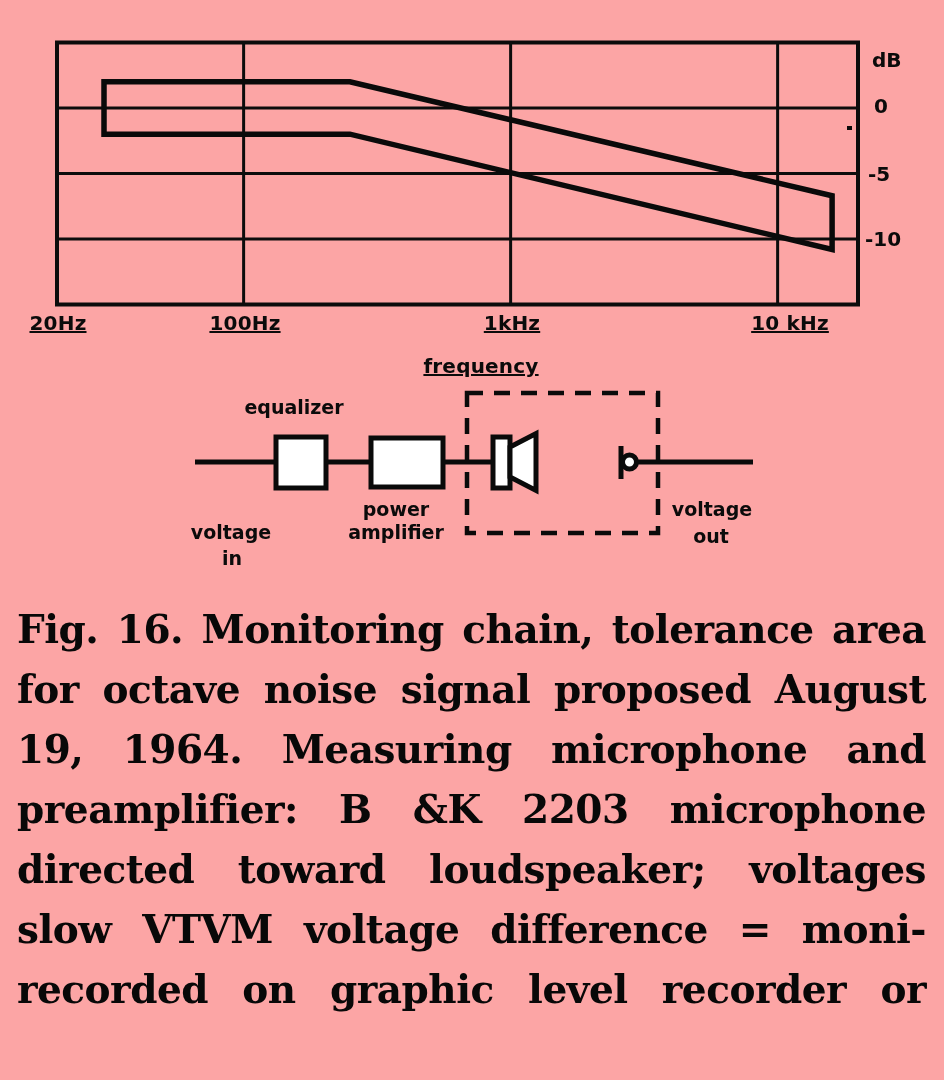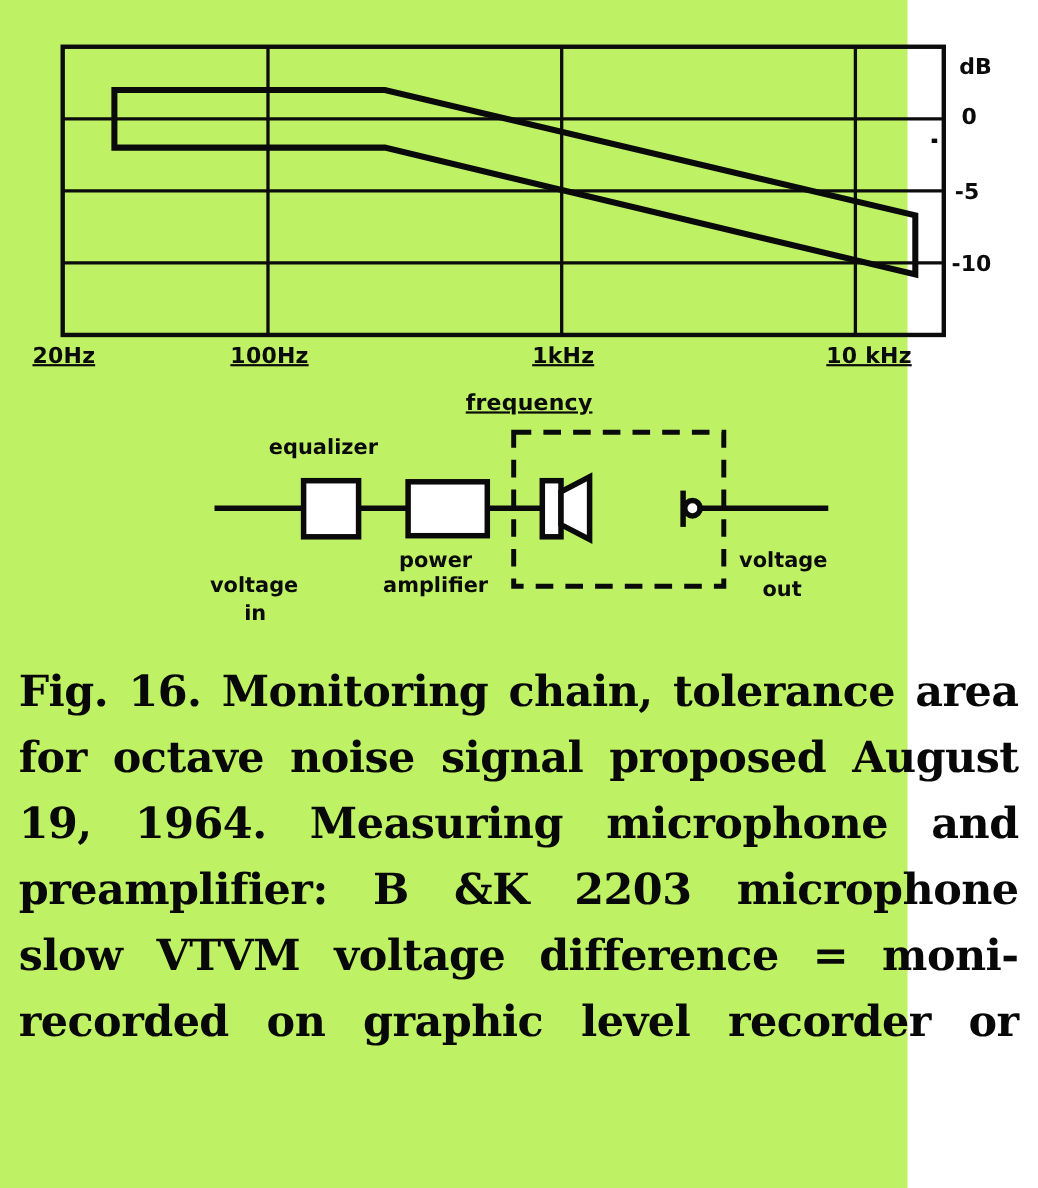--- a/index.html
+++ b/index.html
@@ -3,21 +3,21 @@
 <meta charset="utf-8">
 <style>
   html,body{margin:0;padding:0;}
   body{
     width:944px;height:1080px;
     background:#ffffff;
     font-family:"DejaVu Sans",sans-serif;
     color:#0b0b0b;
     overflow:hidden;
   }
-  .stage{position:relative;width:825px;height:1080px;background:#bef264;}
+  .stage{position:relative;width:944px;height:1080px;background:#fca5a5;}
   svg{position:absolute;left:0;top:0;}
   .border{fill:none;stroke:#0c0c0c;stroke-width:4;}
   .grid{stroke:#0c0c0c;stroke-width:3;}
   .tol{fill:none;stroke:#0a0a0a;stroke-width:5.5;stroke-linejoin:miter;}
   .wire{stroke:#0a0a0a;stroke-width:5;fill:none;}
   .boxln{fill:#ffffff;stroke:#0a0a0a;stroke-width:5;}
   .dashbox{fill:none;stroke:#0a0a0a;stroke-width:4.5;stroke-dasharray:16 11;}
   .lbl{
     position:absolute;
     font-family:"DejaVu Sans",sans-serif;
@@ -94,17 +94,18 @@
   <div class="lbl ctr" style="left:231px;top:523px;">voltage</div>
   <div class="lbl ctr" style="left:232px;top:549px;">in</div>
   <div class="lbl ctr" style="left:712px;top:500px;">voltage</div>
   <div class="lbl ctr" style="left:711px;top:527px;">out</div>
 
   <div class="caption">
     <div class="cap-line">Fig. 16. Monitoring chain, tolerance area</div>
     <div class="cap-line">for octave noise signal proposed August</div>
     <div class="cap-line">19, 1964. Measuring microphone and</div>
     <div class="cap-line">preamplifier: B &amp;K 2203 microphone</div>
+    <div class="cap-line">directed toward loudspeaker; voltages</div>
     <div class="cap-line">slow VTVM voltage difference = moni-</div>
     <div class="cap-line">recorded on graphic level recorder or</div>
   </div>
 
 </div>
 
 </body></html>

